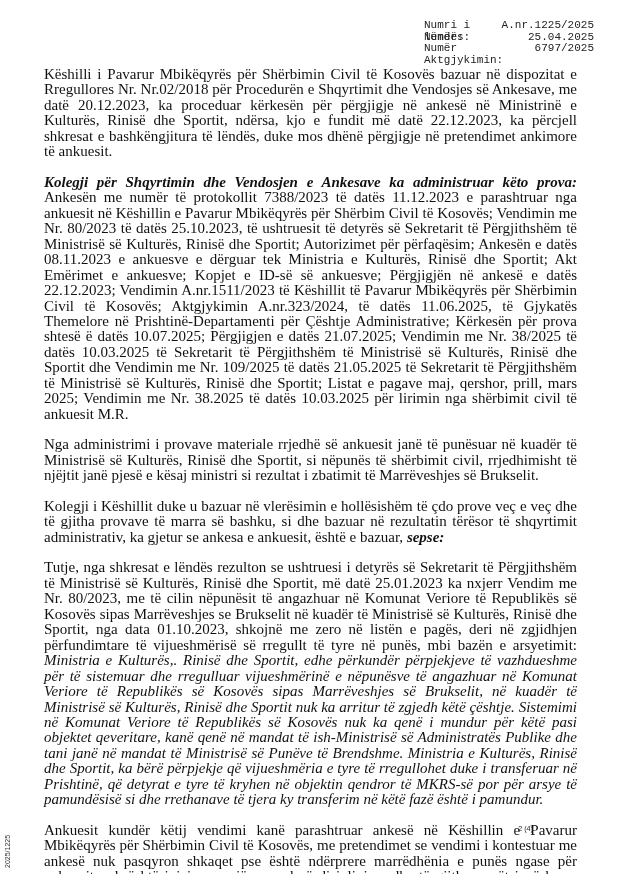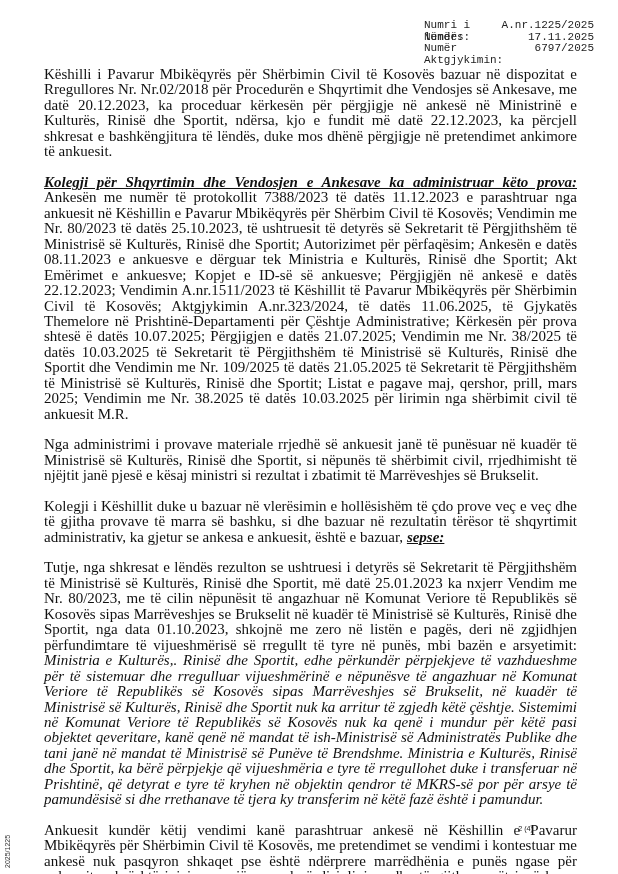--- a/index.html
+++ b/index.html
@@ -6,40 +6,40 @@
   body { width: 618px; height: 874px; position: relative; overflow: hidden; }
   .page { position: absolute; left: 0; top: 0; width: 618px; height: 874px; background: #fff; }
   .meta { position: absolute; left: 424px; top: 20px; width: 170px;
           font-family: Liberation Mono, monospace; font-size: 11px; color: #222; }
   .meta-row { display: flex; justify-content: space-between; height: 11.5px; line-height: 11.5px; }
   .meta-row .v { text-align: center; }
   .body { position: absolute; left: 44px; top: 67px; width: 533px;
           font-family: "Liberation Serif", serif; font-size: 15px; line-height: 15.45px;
           color: #111; text-align: justify; }
   .body p { margin: 0 0 15.2px 0; }
-  .b-i { font-weight: bold; font-style: italic; text-decoration: underline; }
+  .b-i { font-weight: bold; font-style: italic; }
   .it { font-style: italic; margin-top: 24px; }
   .page-num { position: absolute; left: 0; width: 533px; top: 824px; text-align: right;
               font-family: "Liberation Sans", sans-serif; font-size: 7.2px; color: #222; }
   .side-stamp { position: absolute; left: 4px; top: 868px; transform: rotate(-90deg); transform-origin: left top;
                 font-family: "Liberation Sans", sans-serif; font-size: 7px; color: #333; white-space: nowrap; }
 </style>
 </head>
 <body>
 
 <div class="page">
 
   <div class="meta">
     <div class="meta-row">
       <span>Numri i lëndës:</span>
       <span class="v">A.nr.1225/2025</span>
     </div>
     <div class="meta-row">
       <span>Numër:</span>
-      <span class="v">17.11.2025</span>
+      <span class="v">25.04.2025</span>
     </div>
     <div class="meta-row">
       <span>Numër Aktgjykimin:</span>
       <span class="v">6797/2025</span>
     </div>
   </div>
 
   <div class="body">
     <p>Këshilli i Pavarur Mbikëqyrës për Shërbimin Civil të Kosovës bazuar në dispozitat e Rregullores Nr. Nr.02/2018 për Procedurën e Shqyrtimit dhe Vendosjes së Ankesave, me datë 20.12.2023, ka proceduar kërkesën për përgjigje në ankesë në Ministrinë e Kulturës, Rinisë dhe Sportit, ndërsa, kjo e fundit  më datë 22.12.2023, ka përcjell shkresat e bashkëngjitura të lëndës, duke mos dhënë përgjigje në pretendimet ankimore të ankuesit.</p>
 

